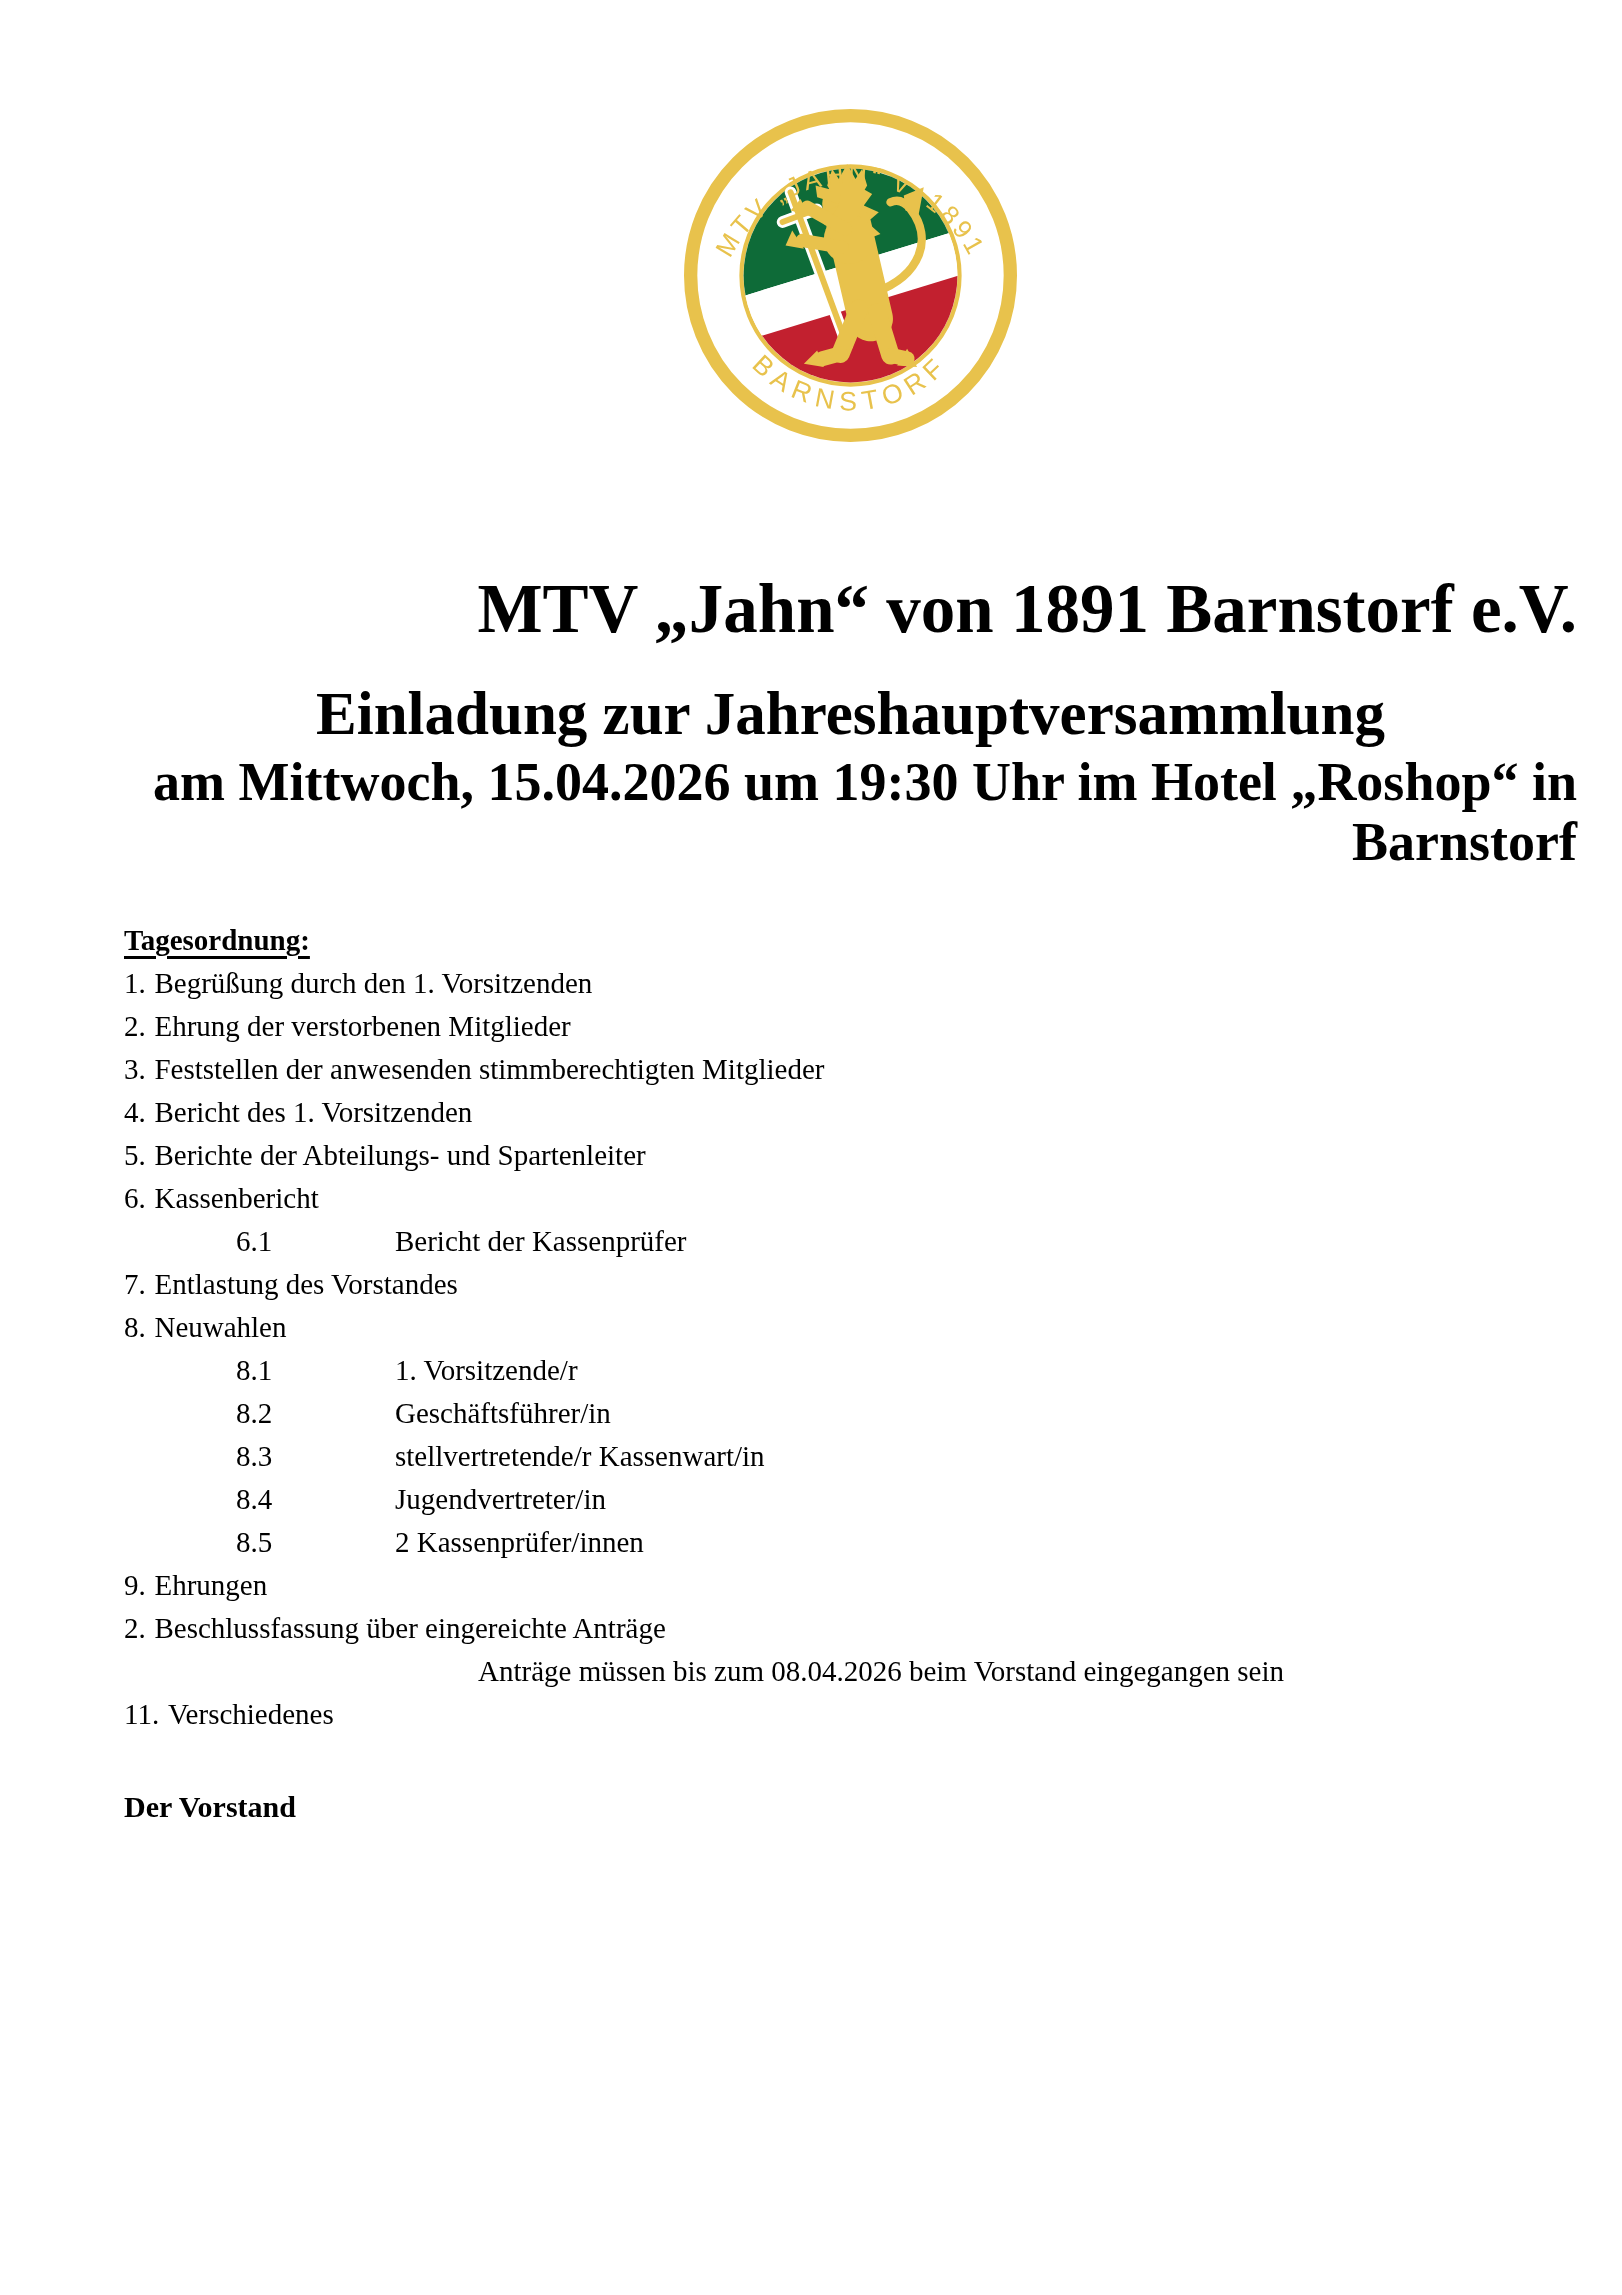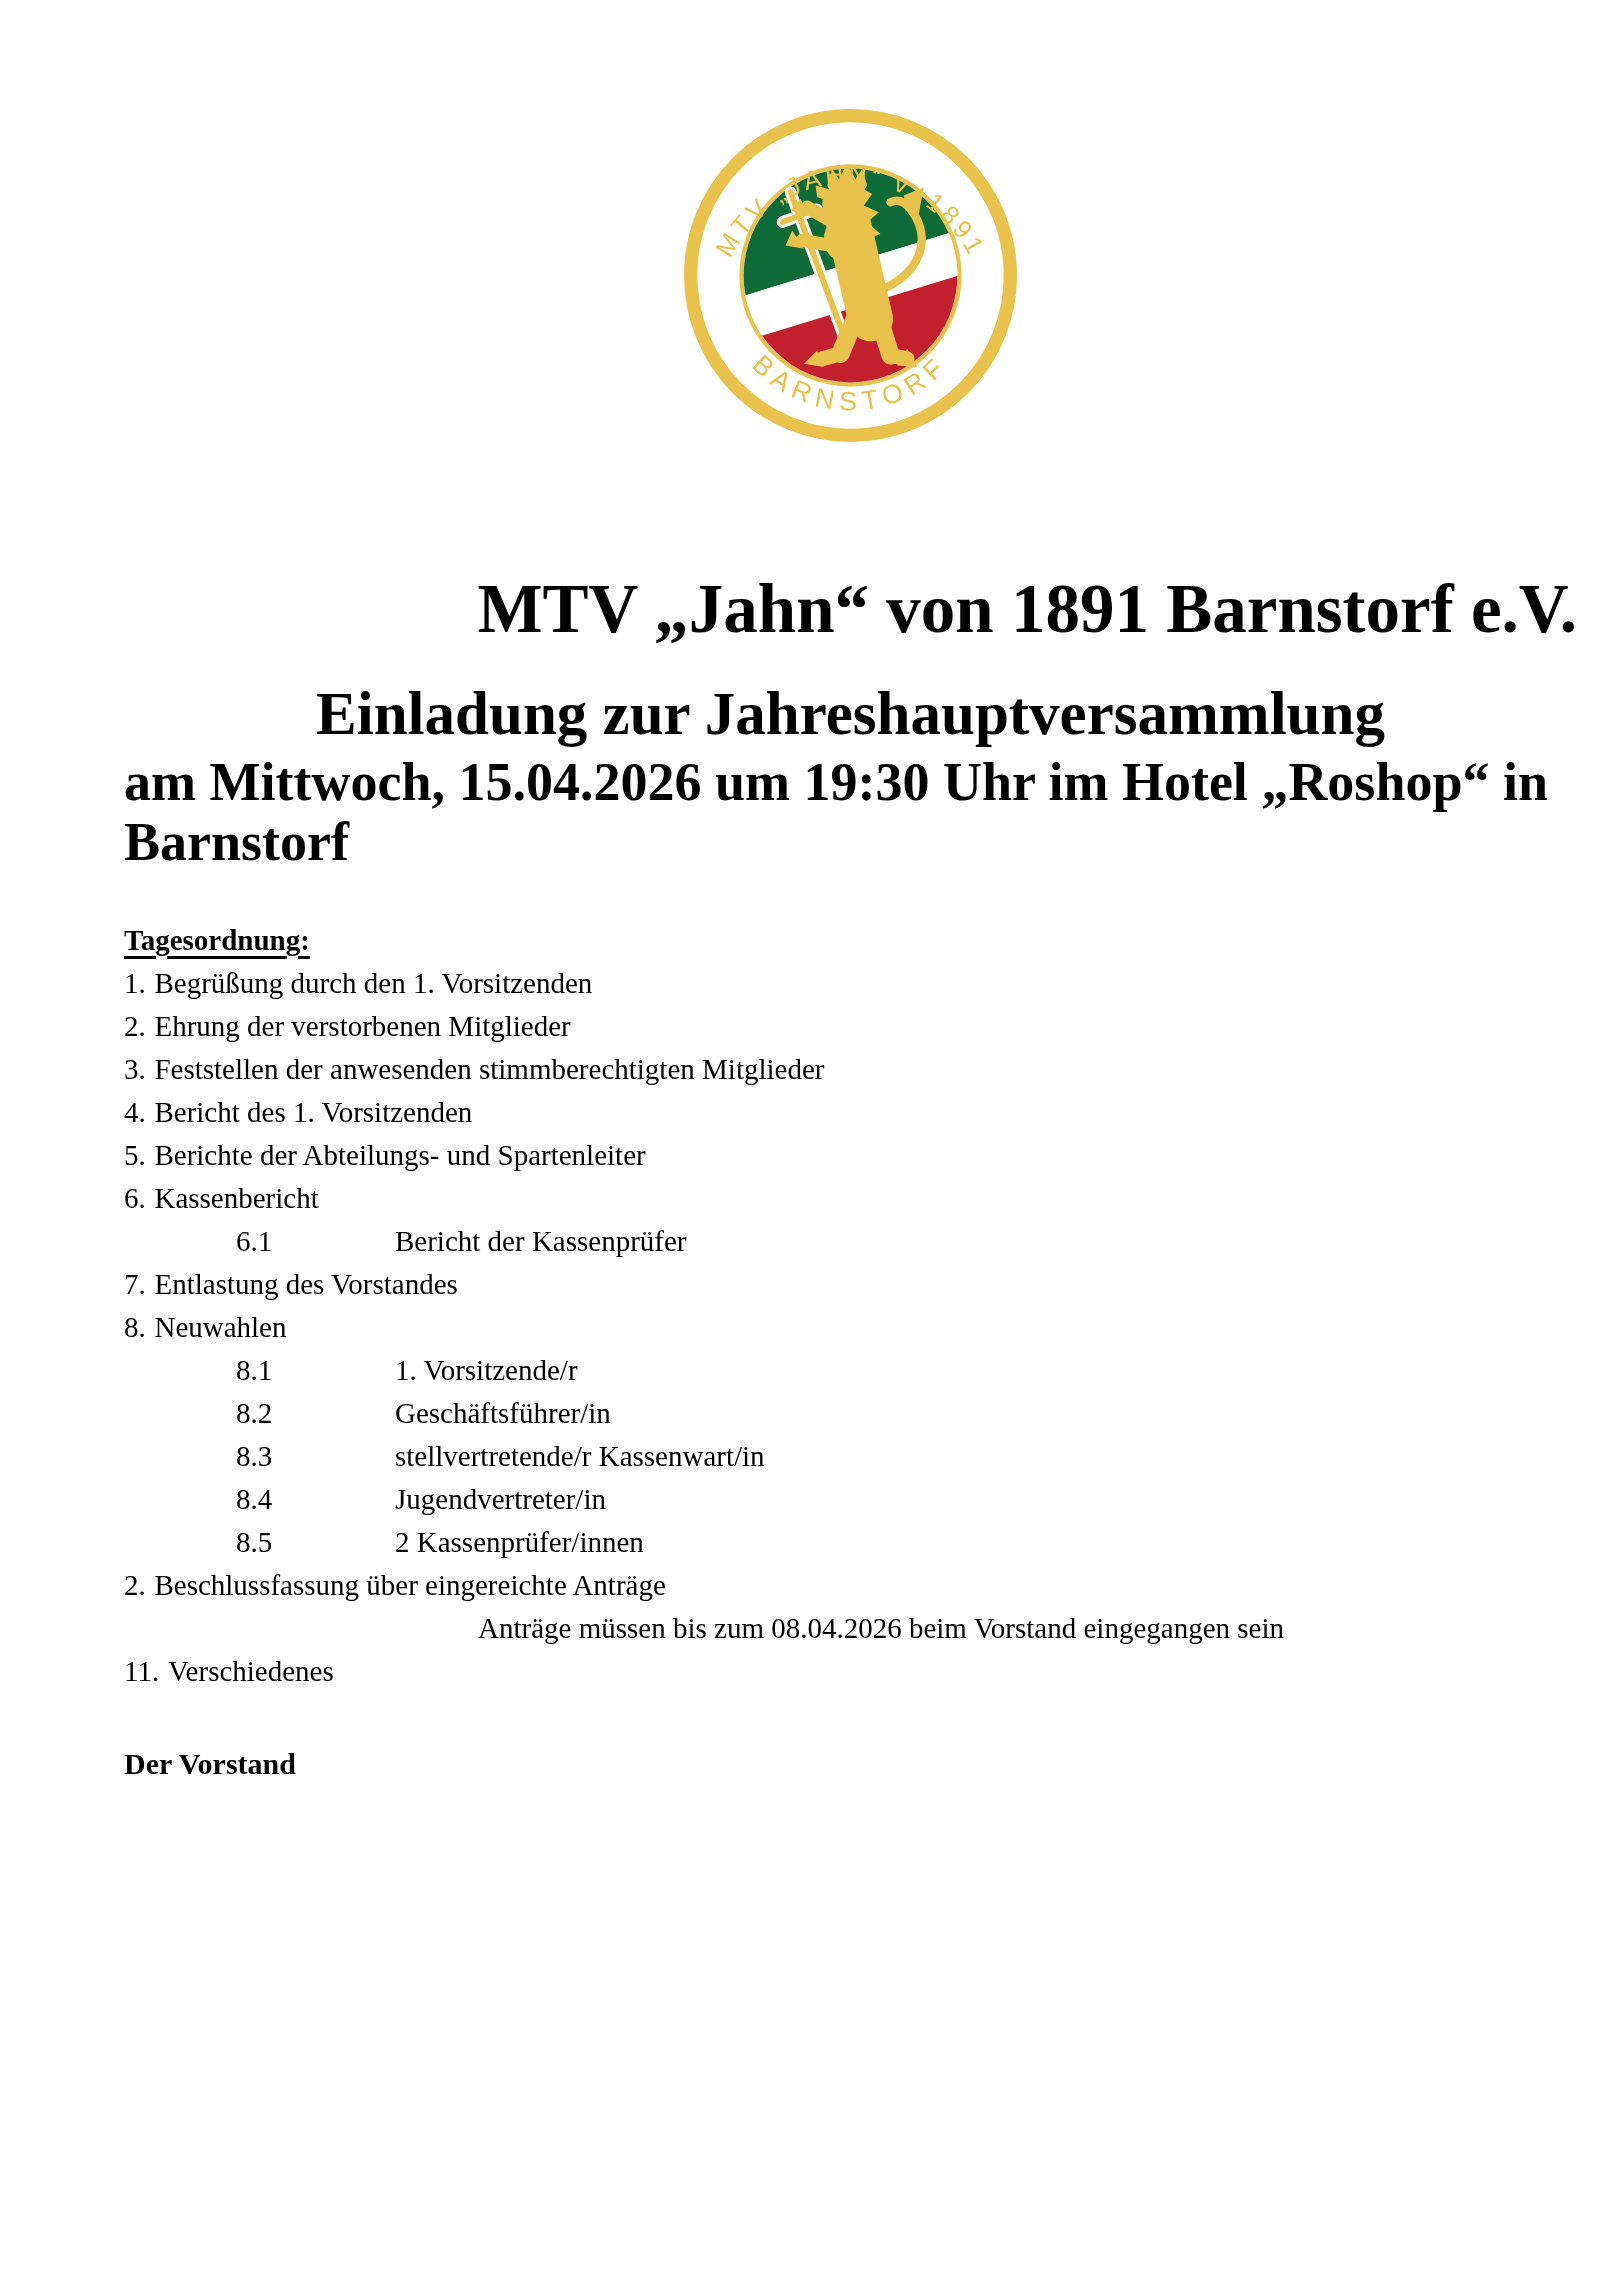--- a/index.html
+++ b/index.html
@@ -50,21 +50,21 @@
   }
   .doc-subtitle{
     margin-top:32px;
     text-align:center;
     font-size:61px;
     font-weight:bold;
     line-height:1.1;
   }
   .doc-subtitle2{
     margin-top:4.6px;
-    text-align:left;
+    text-align:right;
     font-size:54px;
     font-weight:bold;
     line-height:1.12;
   }
   .agenda{
     margin-top:46px;
     font-size:29px;
     line-height:43px;
   }
   .agenda-heading{
@@ -176,20 +176,21 @@
     <div class="row main"><span class="num">5.</span><span class="txt">Berichte der Abteilungs- und Spartenleiter</span></div>
     <div class="row main"><span class="num">6.</span><span class="txt">Kassenbericht</span></div>
     <div class="row sub"><span class="num">6.1</span><span class="txt">Bericht der Kassenprüfer</span></div>
     <div class="row main"><span class="num">7.</span><span class="txt">Entlastung des Vorstandes</span></div>
     <div class="row main"><span class="num">8.</span><span class="txt">Neuwahlen</span></div>
     <div class="row sub"><span class="num">8.1</span><span class="txt">1. Vorsitzende/r</span></div>
     <div class="row sub"><span class="num">8.2</span><span class="txt">Geschäftsführer/in</span></div>
     <div class="row sub"><span class="num">8.3</span><span class="txt">stellvertretende/r Kassenwart/in</span></div>
     <div class="row sub"><span class="num">8.4</span><span class="txt">Jugendvertreter/in</span></div>
     <div class="row sub"><span class="num">8.5</span><span class="txt">2 Kassenprüfer/innen</span></div>
+    <div class="row main"><span class="num">9.</span><span class="txt">Ehrungen</span></div>
     <div class="row main"><span class="num">2.</span><span class="txt">Beschlussfassung über eingereichte Anträge</span></div>
     <div class="row note"><span class="txt">Anträge müssen bis zum 08.04.2026 beim Vorstand eingegangen sein</span></div>
     <div class="row main"><span class="num">11.</span><span class="txt">Verschiedenes</span></div>
   </div>
 
   <div class="closing">Der Vorstand</div>
 
 </div>
 
 

